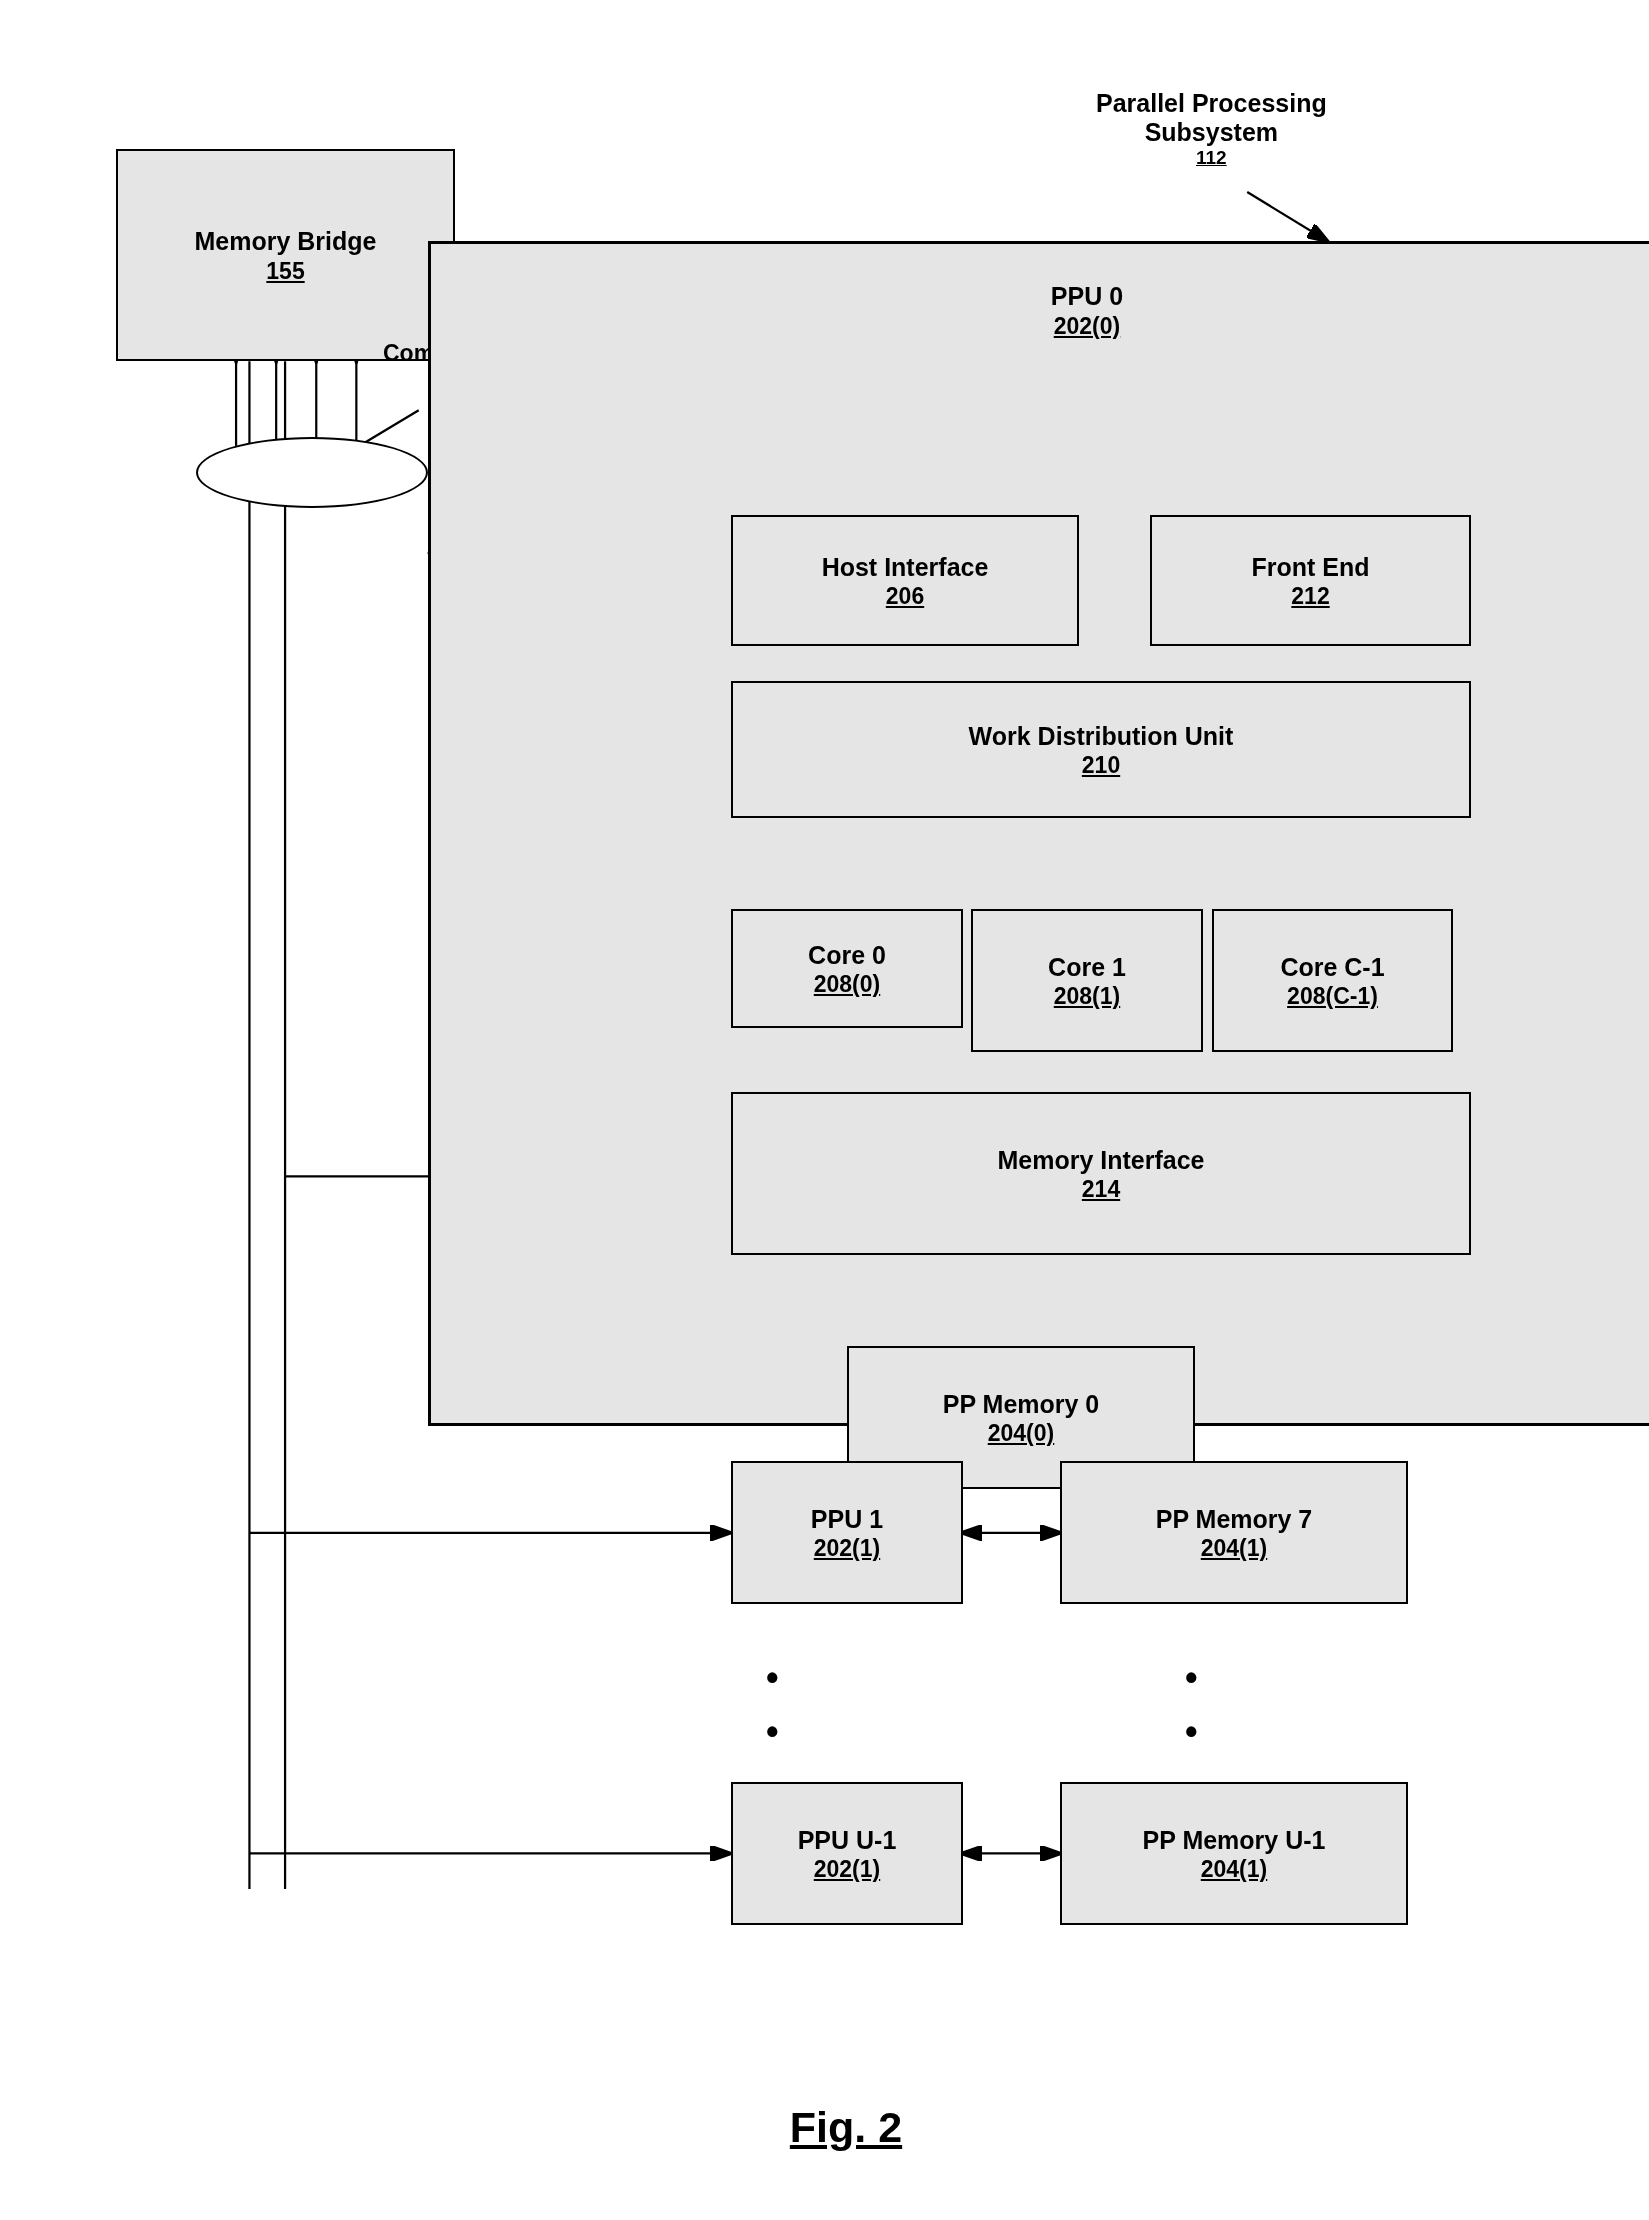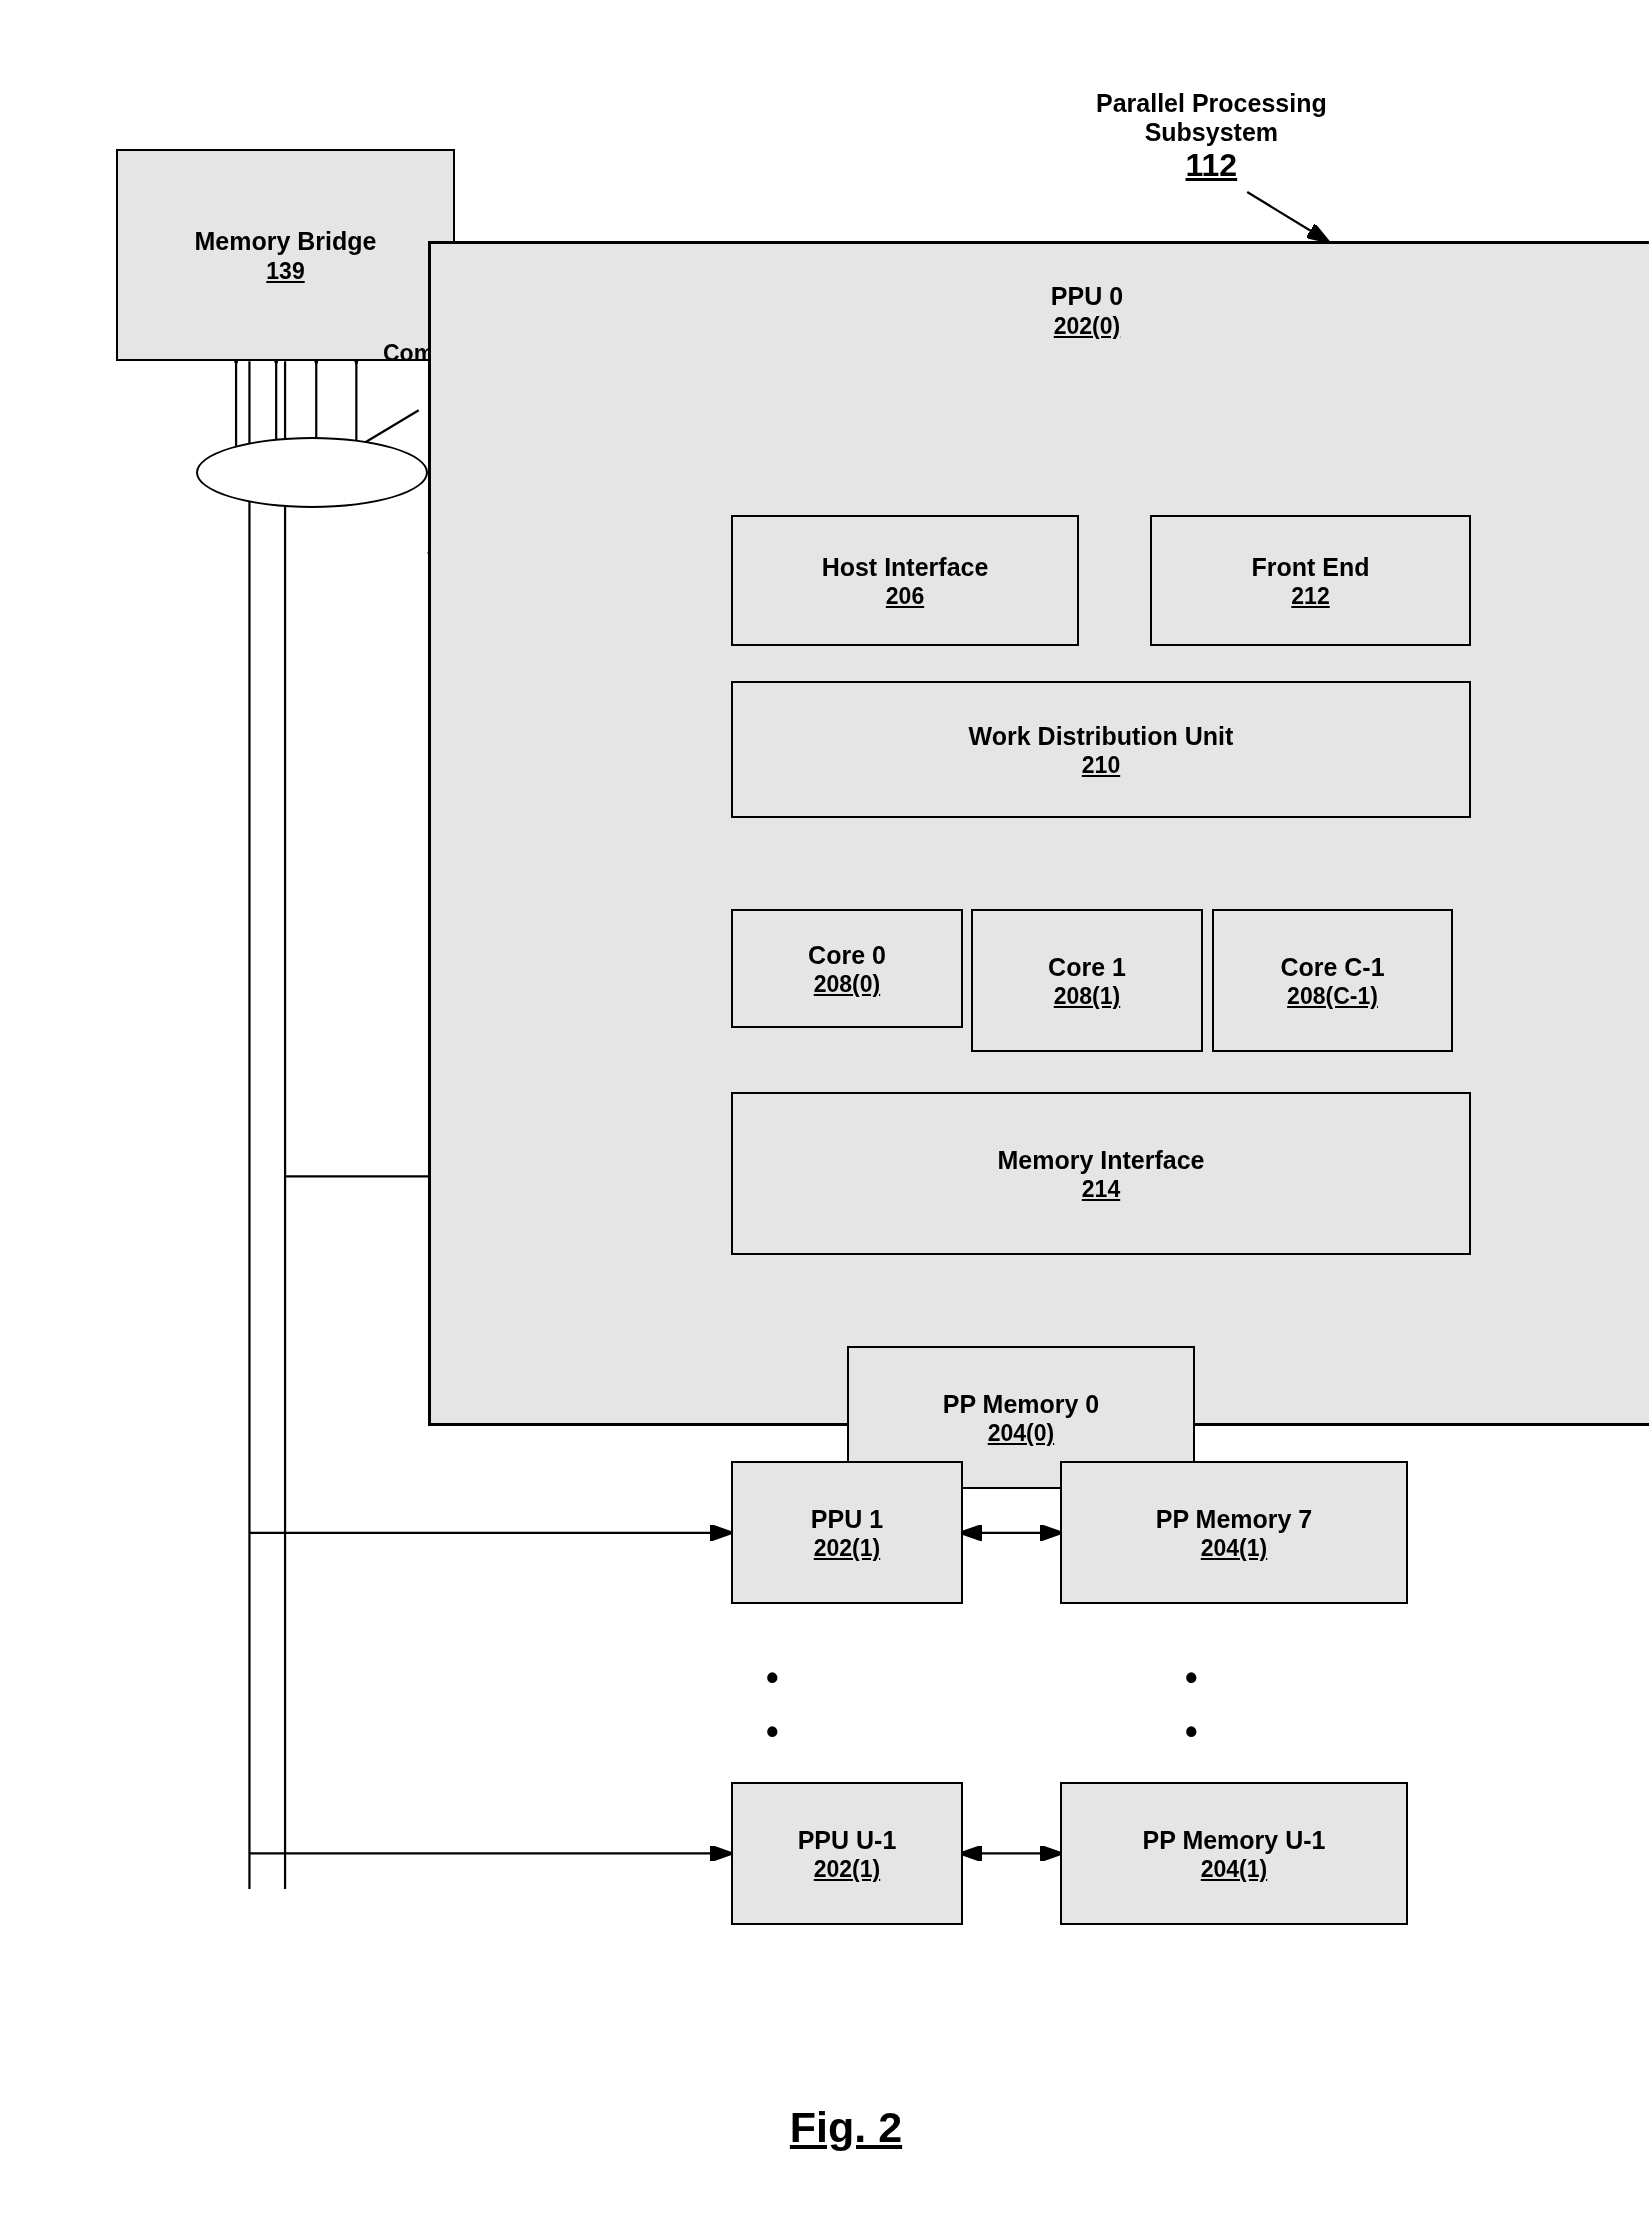--- a/index.html
+++ b/index.html
@@ -138,33 +138,33 @@
 
     <line x1="1080" y1="1720" x2="1190" y2="1720" stroke="#000" stroke-width="2.5" marker-start="url(#arrowhead-rev)" marker-end="url(#arrowhead)"></line>
 
     <line x1="1080" y1="2080" x2="1190" y2="2080" stroke="#000" stroke-width="2.5" marker-start="url(#arrowhead-rev)" marker-end="url(#arrowhead)"></line>
 
     <line x1="1400" y1="215" x2="1490" y2="270" stroke="#000" stroke-width="2.5" marker-end="url(#arrowhead)"></line>
   </svg>
 
   <div class="box" style="left:116px; top:149px; width:339px; height:212px;">
     <span class="box-title">Memory Bridge</span>
-    <span class="box-id">139</span>
+    <span class="box-id">155</span>
   </div>
 
   <div style="position:absolute; left:196px; top:437px; width:232px; height:71px; border:2.7px solid #000; border-radius:50%; background:#fff;"></div>
 
   <div style="position:absolute; left:383px; top:339px; text-align:center;">
     <span class="box-title" style="font-size:23px;">Communication<br>Path</span>
     <span class="label-id" style="font-size:21.4px; text-decoration:none; font-weight:bold;">113</span>
   </div>
 
   <div style="position:absolute; left:1096px; top:89px; text-align:center;">
     <span style="font-size:25px; font-weight:bold; display:block;">Parallel Processing<br>Subsystem</span>
-    <span class="label-id" style="font-size:32px;text-decoration:underline;">112</span>
+    <span class="label-id" style="font-size:19px;text-decoration:underline;">112</span>
   </div>
 
   <div class="box" style="left:428px; top:241px; width:1318px; height:1185px; border:3.6px solid #000; justify-content:flex-start; padding-top:36px;">
     <div style="text-align:center; margin-bottom:9px;">
       <span class="box-title">PPU 0</span><br>
       <span class="box-id">202(0)</span>
     </div>
   </div>
 
   <div class="box" style="left:731px; top:515px; width:348px; height:131px;">

